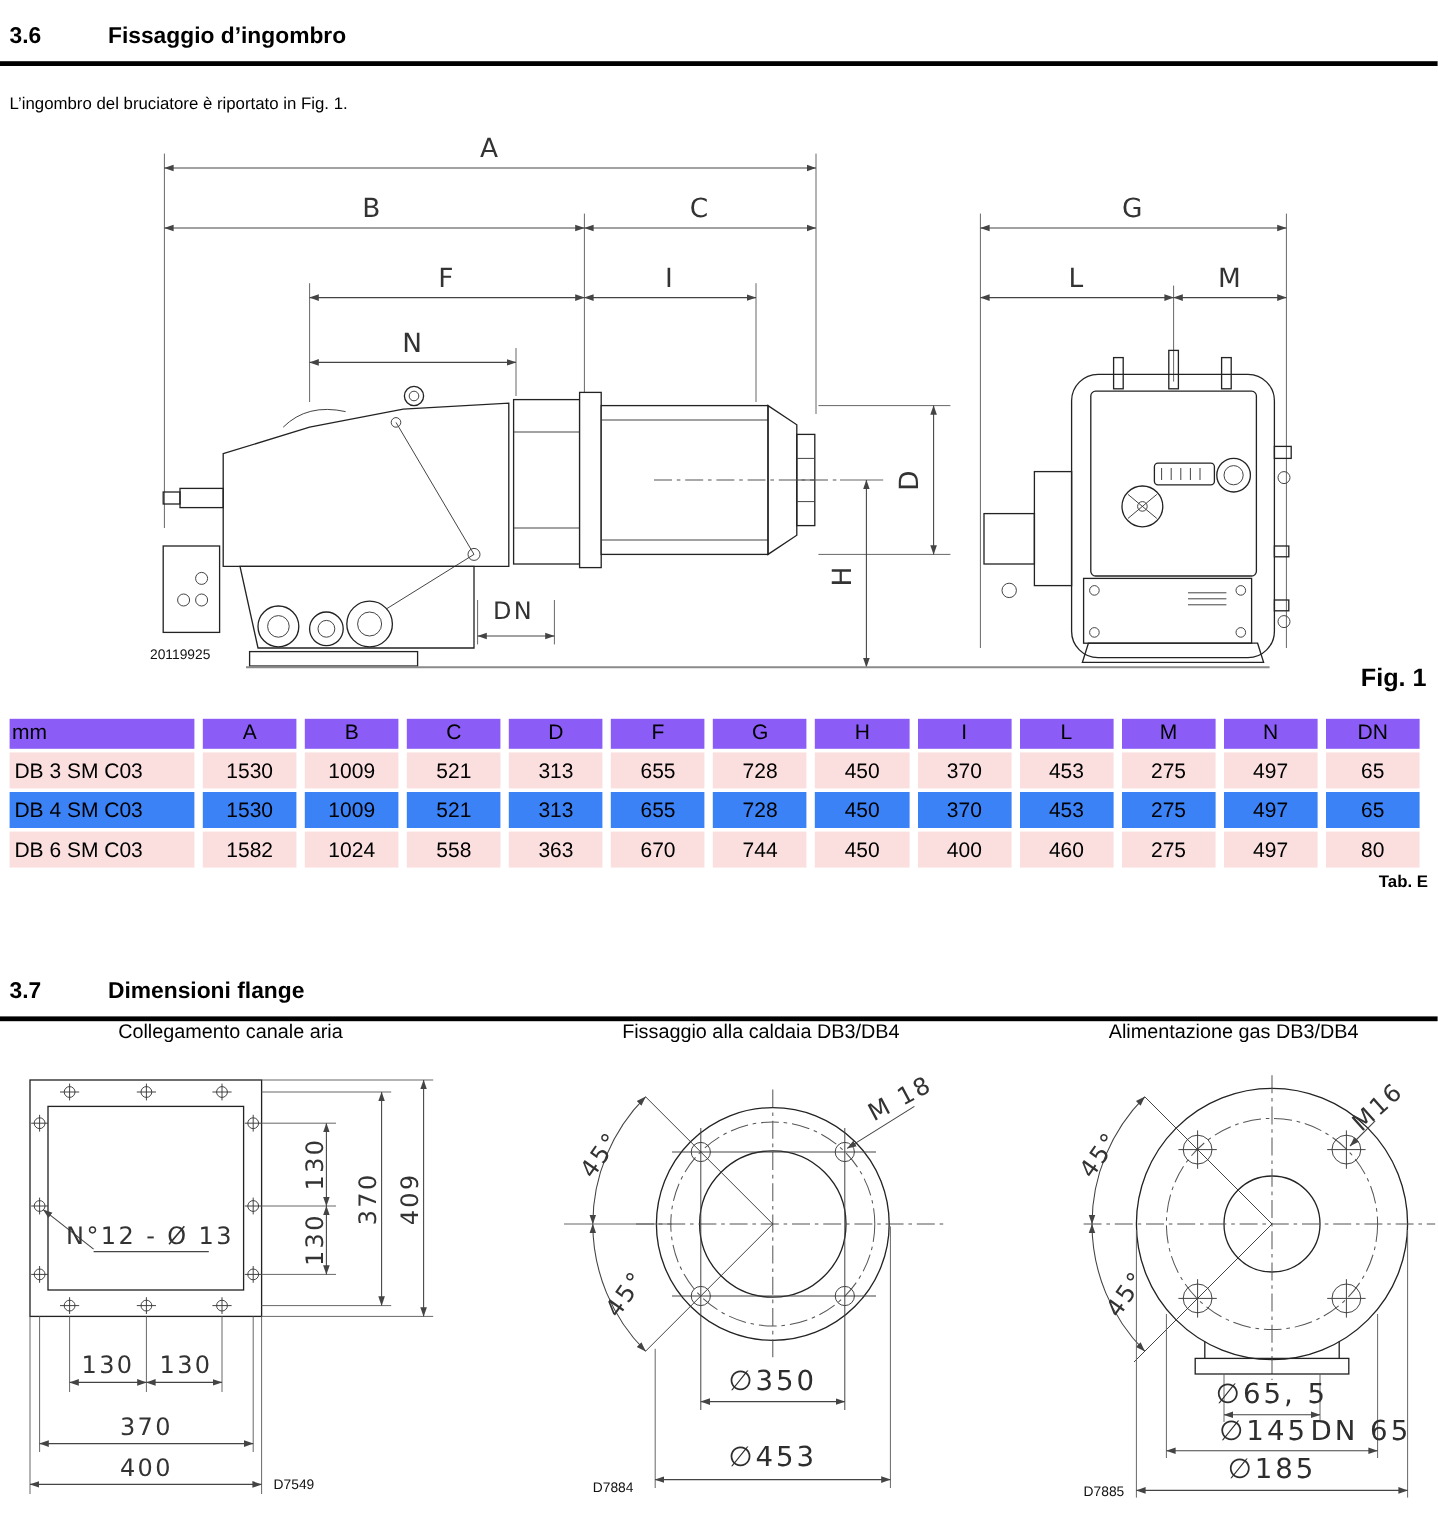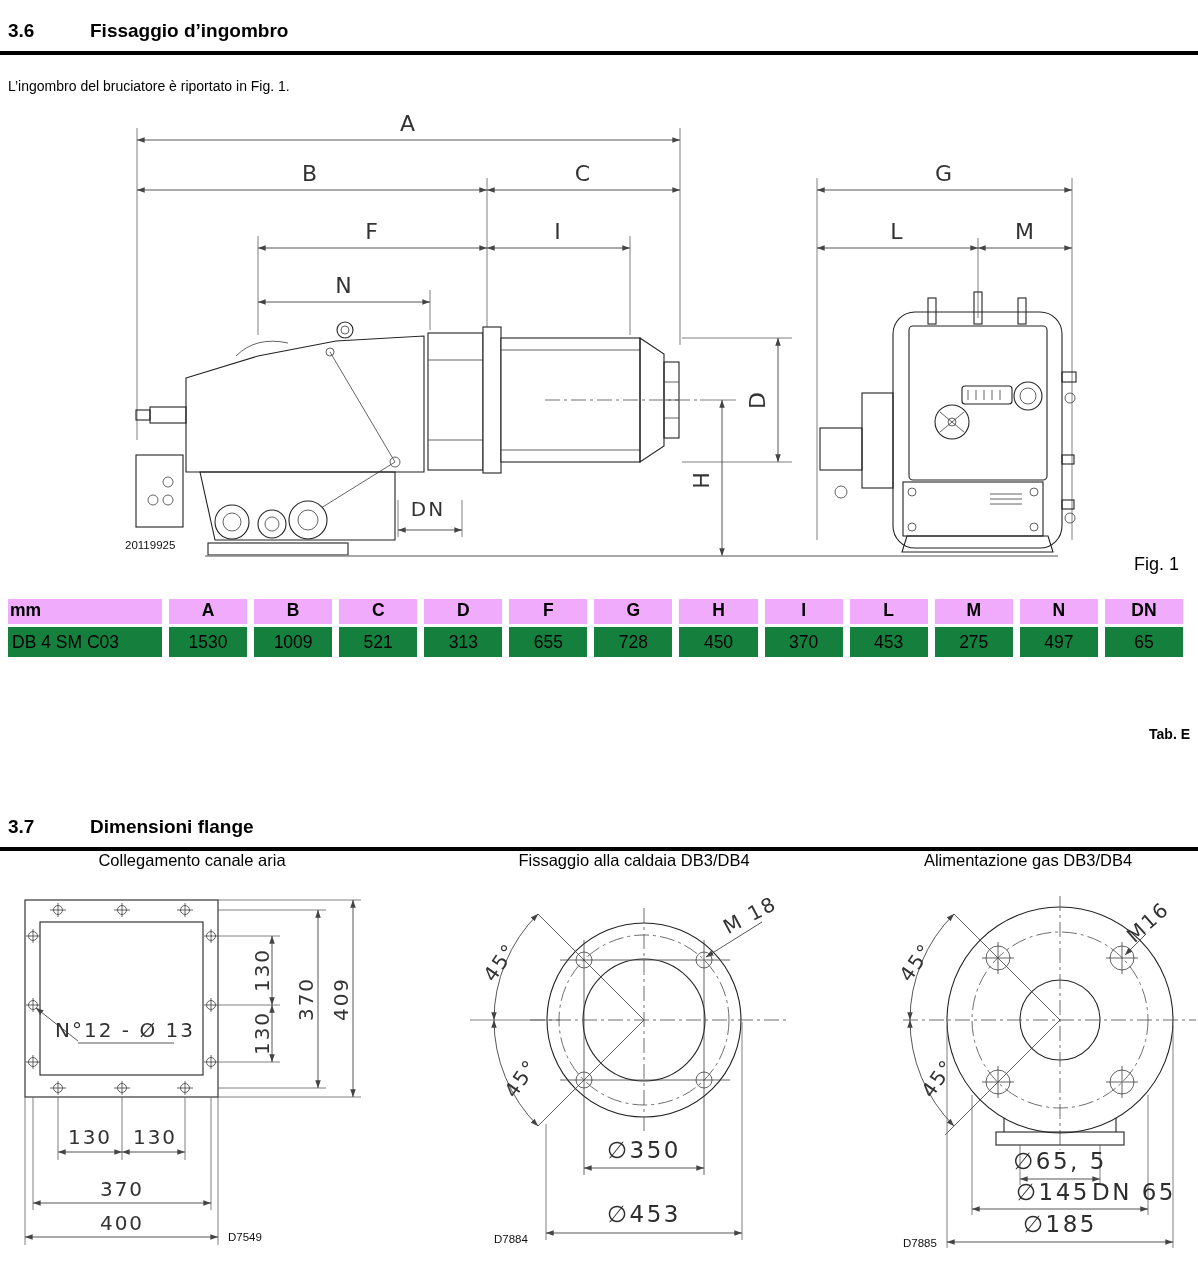--- a/index.html
+++ b/index.html
@@ -3,30 +3,30 @@
 <meta charset="utf-8">
 <style>
   html,body{margin:0;padding:0}
   body{width:1198px;height:1282px;position:relative;background:#fff;
        font-family:"Liberation Sans",sans-serif;color:#000;overflow:hidden}
   .abs{position:absolute}
   .sechead{left:0;right:0;border-bottom:4px solid #000;padding:20px 0 9px 8px;
            font-weight:bold;font-size:19px;display:flex}
   .sechead .num{width:82px;flex:none}
   .intro{left:8px;top:78px;font-size:14px}
-  .figcap{left:1134px;top:554px;font-weight:normal;font-size:18px}
+  .figcap{left:1134px;top:554px;font-weight:bold;font-size:21px}
   table.dimtable{position:absolute;left:8px;top:596px;width:1189px;
       border-collapse:separate;border-spacing:7px 3px;margin-left:-7px;
       font-size:17.5px;table-layout:fixed}
-  .dimtable th{font-weight:bold;padding:1px 0 3px 0;text-align:center;background:#f0abfc}
+  .dimtable th{font-weight:normal;padding:1px 0 3px 0;text-align:center;background:#8b5cf6}
   .dimtable th.model{text-align:left;width:152px;padding-left:2px}
   .dimtable td{height:28px;text-align:center}
   .dimtable td.model{text-align:left;padding-left:4px}
   .dimtable tr.r1 td,.dimtable tr.r3 td{background:#fbdfdf}
-  .dimtable tr.r2 td{background:#15803d}
+  .dimtable tr.r2 td{background:#3b82f6}
   .tabE{right:8px;top:726px;font-weight:bold;font-size:14px}
   .ft{top:851px;font-weight:normal;font-size:16.5px;text-align:center;width:340px}
   
   .oln{fill:none;stroke:#232323;stroke-width:1.1}
   .fw{fill:#fff;stroke:#232323;stroke-width:1.1}
   .thin{fill:none;stroke:#3c3c3c;stroke-width:.8}
   .dim{stroke:#444;stroke-width:.9;fill:none}
   .ext{stroke:#606060;stroke-width:.8;fill:none}
   .cl{stroke:#555;stroke-width:.85;stroke-dasharray:15 4 3 4;fill:none}
   .base{stroke:#8a8a8a;stroke-width:1.6;fill:none}
@@ -208,34 +208,64 @@
       <th>G</th>
       <th>H</th>
       <th>I</th>
       <th>L</th>
       <th>M</th>
       <th>N</th>
       <th>DN</th>
     </tr>
   </thead>
   <tbody>
+    <tr class="r1">
+      <td class="model">DB 3 SM C03</td>
+      <td>1530</td>
+      <td>1009</td>
+      <td>521</td>
+      <td>313</td>
+      <td>655</td>
+      <td>728</td>
+      <td>450</td>
+      <td>370</td>
+      <td>453</td>
+      <td>275</td>
+      <td>497</td>
+      <td>65</td>
+    </tr>
     <tr class="r2">
       <td class="model">DB 4 SM C03</td>
       <td>1530</td>
       <td>1009</td>
       <td>521</td>
       <td>313</td>
       <td>655</td>
       <td>728</td>
       <td>450</td>
       <td>370</td>
       <td>453</td>
       <td>275</td>
       <td>497</td>
       <td>65</td>
+    </tr>
+    <tr class="r3">
+      <td class="model">DB 6 SM C03</td>
+      <td>1582</td>
+      <td>1024</td>
+      <td>558</td>
+      <td>363</td>
+      <td>670</td>
+      <td>744</td>
+      <td>450</td>
+      <td>400</td>
+      <td>460</td>
+      <td>275</td>
+      <td>497</td>
+      <td>80</td>
     </tr>
   </tbody>
 </table>
 
 <div class="abs tabE">Tab. E</div>
 
 <div class="abs sechead" style="top:796px">
   <span class="num">3.7</span>
   <span>Dimensioni flange</span>
 </div>

